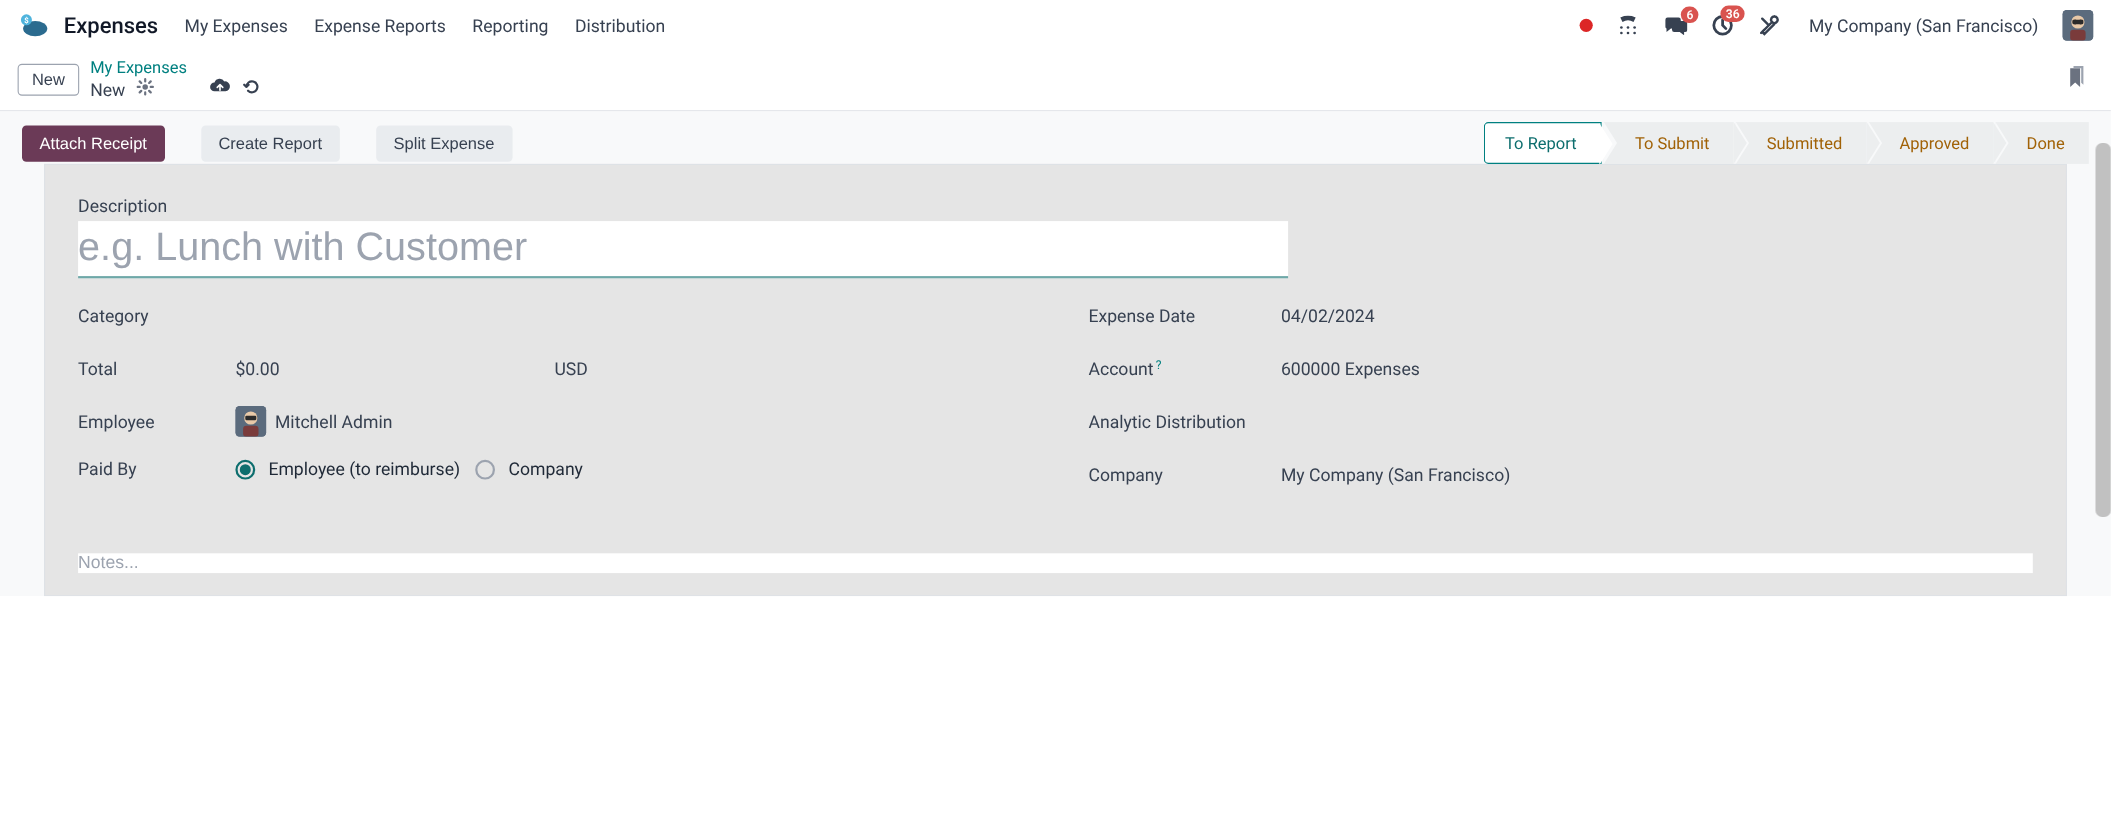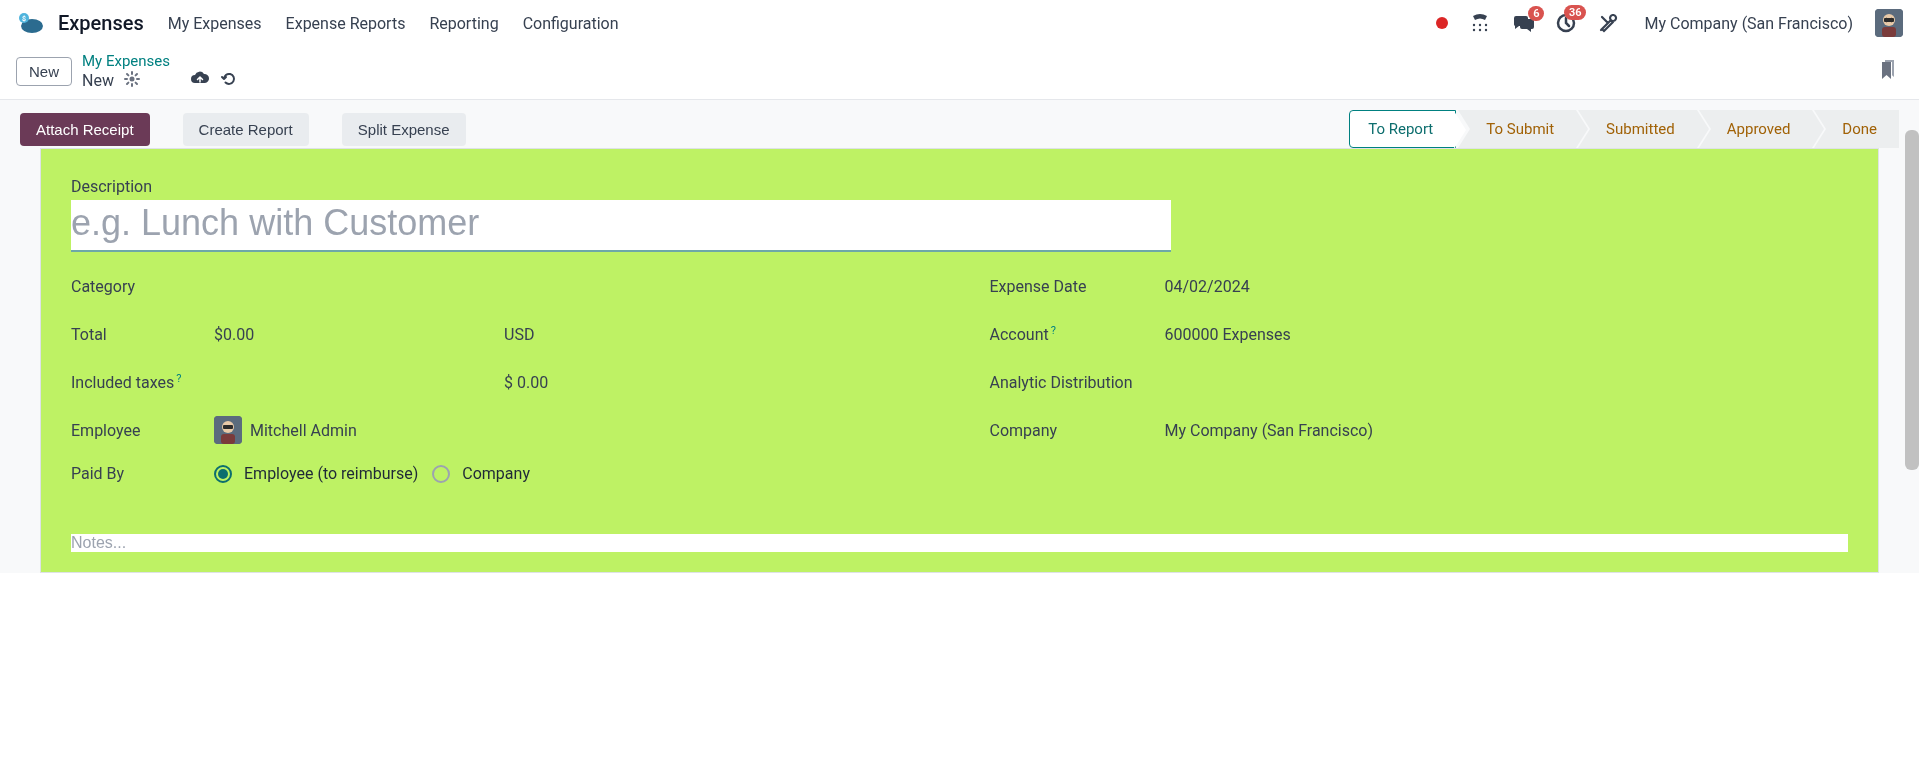--- a/index.html
+++ b/index.html
@@ -109,21 +109,21 @@
 .status-step.active::after {
   border-left-color: #fff;
   right: -11px;
 }
 
 
 .form-wrap {
   margin: 0 20px 0 20px;
   border: 1px solid #dee2e6;
   border-top: 1px solid #dee2e6;
-  background:#bef264;
+  background:#e5e5e5;
   padding: 28px 30px 20px 30px;
 }
 .desc-label { font-size:16px; color:#374151; margin-bottom:4px; display:block;}
 .desc-input {
   width: 1100px; font-size:36px; font-weight:400;
   border:none; border-bottom:2px solid #6ea8a8;
   padding: 2px 0 6px 0; outline:none;
   color:#374151;
 }
 .desc-input::placeholder { color:#9ca3af; }
@@ -145,21 +145,21 @@
 .radio-group { display:flex; gap:14px;}
 .radio-item { display:flex; align-items:center; gap:12px; font-size:16px; cursor:pointer;}
 .radio-circle {
   width:18px; height:18px; border-radius:50%; border:2px solid #9ca3af;
   display:flex; align-items:center; justify-content:center;
 }
 .radio-circle.checked { border-color:#0d6e6e; }
 .radio-dot { width:10px; height:10px; border-radius:50%; background:#0d6e6e;}
 
 .notes-input {
-  margin-top:22px; width:100%; border:none; font-size:16px; color:#374151;
+  margin-top:38px; width:100%; border:none; font-size:16px; color:#374151;
   outline:none;
 }
 .notes-input::placeholder { color:#9ca3af; }
 
 
 .scrollbar-hint {
   position:fixed; right:0; top:130px; width:14px; height:340px; background:#c1c1c1; border-radius:6px;
 }
 </style>
 </head>
@@ -171,21 +171,21 @@
         <ellipse cx="16" cy="14" rx="11" ry="7" fill="#2b6b8f"></ellipse>
         <circle cx="8" cy="6" r="5" fill="#4fb4dd"></circle>
         <text x="8" y="9" text-anchor="middle" font-size="7" fill="#fff" font-weight="bold">$</text>
       </svg>
   </div>
   <div class="app-title">Expenses</div>
   <div class="nav-links">
     <div class="nav-link">My Expenses</div>
     <div class="nav-link">Expense Reports</div>
     <div class="nav-link">Reporting</div>
-    <div class="nav-link">Configuration</div>
+    <div class="nav-link">Distribution</div>
   </div>
   <div class="topnav-spacer"></div>
   <div class="status-area">
     <span class="dot-red"></span>
     <span class="icon-btn">
       <svg width="20" height="18" viewBox="0 0 20 18">
           <path d="M3 2 Q10 -2 17 2 L15 6 Q10 3 5 6 Z" fill="#374151"></path>
           <circle cx="4" cy="11" r="1.2" fill="#374151"></circle>
           <circle cx="10" cy="11" r="1.2" fill="#374151"></circle>
           <circle cx="16" cy="11" r="1.2" fill="#374151"></circle>
@@ -284,25 +284,20 @@
       <div class="col col-left">
         <div class="field-row">
           <div class="field-label">Category</div>
           <div class="field-value"></div>
         </div>
         <div class="field-row total-row">
           <div class="field-label">Total</div>
           <div class="field-value amount">$0.00</div>
           <div class="currency">USD</div>
         </div>
-        <div class="field-row tax-row">
-          <div class="field-label"><span>Included taxes</span><span class="help-q">?</span></div>
-          <div class="tax-input-spacer"></div>
-          <div class="field-value">$ 0.00</div>
-        </div>
         <div class="field-row">
           <div class="field-label">Employee</div>
           <div class="employee-chip">
             <span class="emp-avatar">
               <svg viewBox="0 0 28 28">
                   <rect width="28" height="28" fill="#5b6b7d"></rect>
                   <circle cx="14" cy="11" r="6" fill="#e8c9a8"></circle>
                   <rect x="7" y="18" width="14" height="10" rx="3" fill="#7a3b3b"></rect>
                   <rect x="9" y="9" width="10" height="4" rx="1" fill="#2b2b2b"></rect>
                 </svg>

